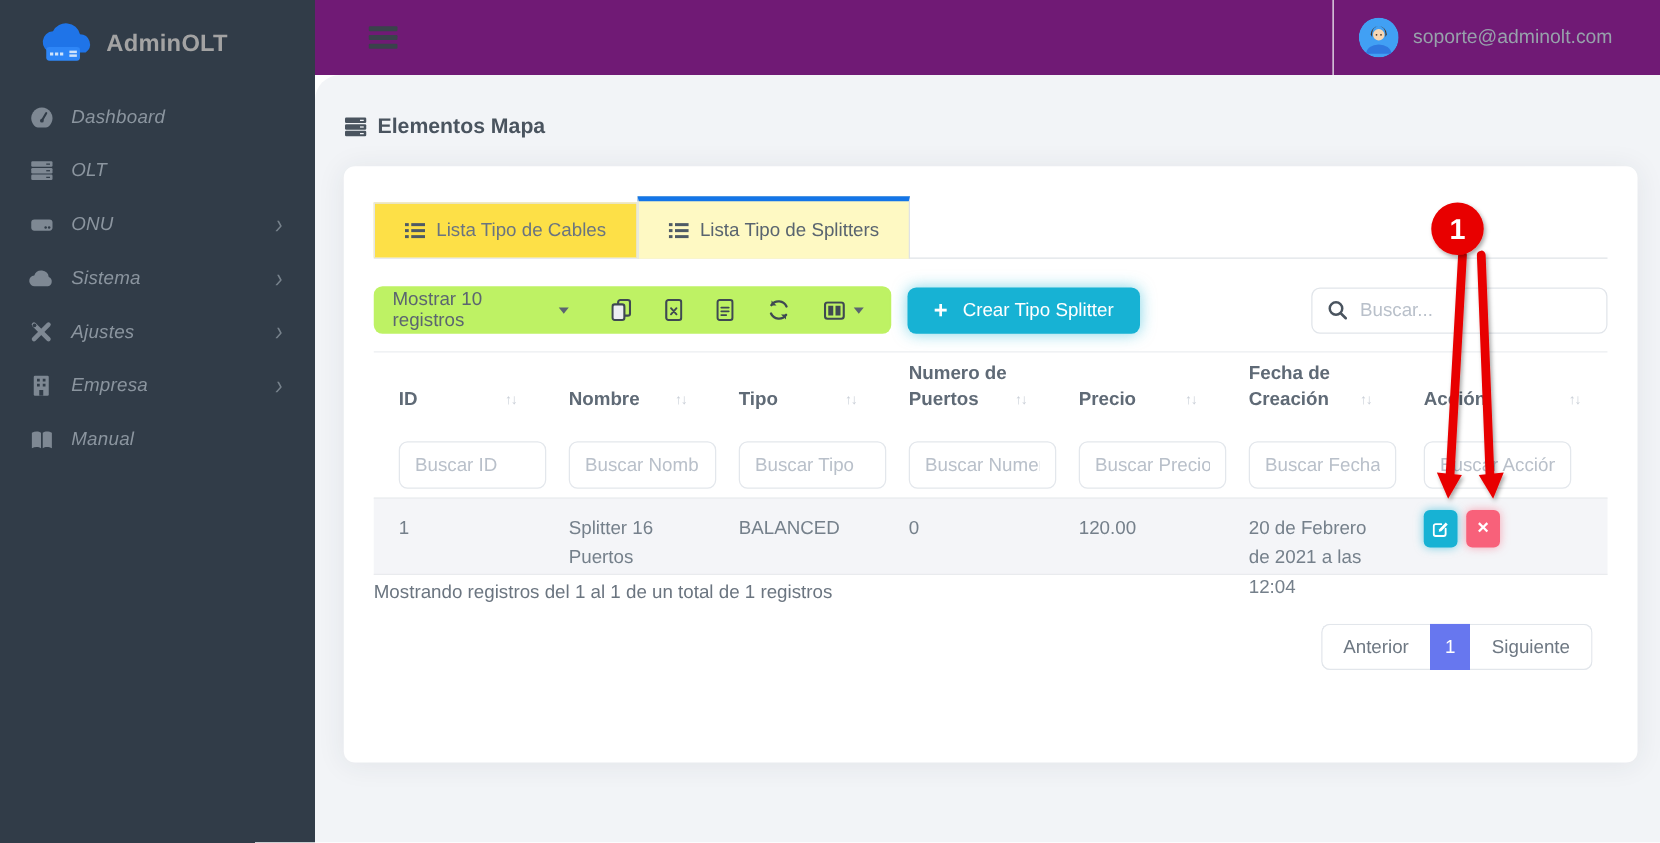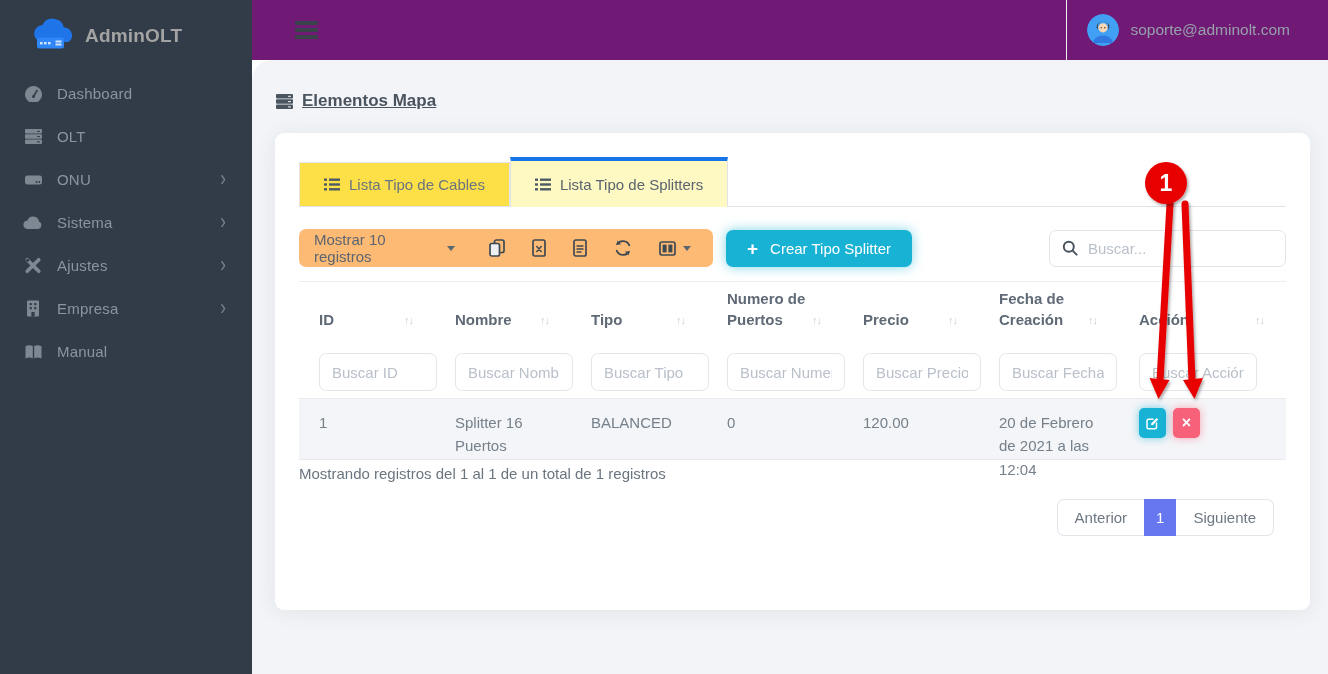--- a/index.html
+++ b/index.html
@@ -5,21 +5,21 @@
   * { margin:0; padding:0; box-sizing:border-box; }
   html,body { width:1328px; height:674px; overflow:hidden; background:#ffffff;
               font-family:"Liberation Sans","DejaVu Sans",sans-serif; }
   .app { position:relative; width:1328px; height:674px; }
 
   
   .sidebar { position:absolute; left:0; top:0; width:252px; height:674px;
              background:#313c48; z-index:5; }
   .brand { display:flex; align-items:center; gap:9px; padding:14px 0 0 30px; height:58px; cursor:pointer; }
   .brand-text { color:#a3a3a3; font-size:19px; font-weight:bold; letter-spacing:.2px;text-align:center; }
-  .nav { margin-top:14px; }
+  .nav { margin-top:14px;font-style:italic; }
   .nav-item { display:flex; align-items:center; height:43px; padding:0 26px 0 22px;
               color:#8b959f; font-size:15px; cursor:pointer; }
   .nav-item .nav-icon { width:22px; height:18px; margin-right:13px; display:flex;
                         align-items:center; justify-content:center; color:#7e8893; flex:0 0 22px; }
   .nav-item .nav-label { flex:1; letter-spacing:.2px; }
   .chev { color:#77828c; font-size:17px; line-height:1; transform:scaleY(1.25); }
 
   
   .header { position:absolute; left:252px; top:0; width:1076px; height:60px; background:#701a75;
             z-index:2; display:flex; align-items:center; }
@@ -28,38 +28,38 @@
   .user-block { margin-left:auto; height:60px; display:flex; align-items:center; gap:11px;
                 padding:0 38px 0 20px; border-left:1px solid #f0f2f4; cursor:pointer; }
   .avatar { width:32px; height:32px; border-radius:50%; overflow:hidden; display:block; }
   .user-email { color:#97a1ab; font-size:15.5px; }
 
   
   .corner-bg { position:absolute; left:252px; top:60px; width:26px; height:26px; background:#ffffff; z-index:3; }
   .content { position:absolute; left:252px; top:60px; width:1076px; height:614px;
              background:#f2f4f7; border-top-left-radius:20px; z-index:4; }
   .page-title { position:absolute; left:23px; top:31px; display:flex; align-items:center; gap:8px;
-                color:#4a545f; font-size:17px; font-weight:bold;text-decoration:underline; }
+                color:#4a545f; font-size:17px; font-weight:bold; }
 
   .card { position:absolute; left:23px; top:73px; width:1035px; height:477px; background:#ffffff;
           border-radius:9px; box-shadow:0 2px 22px rgba(40,50,70,.08); }
 
   
   .tabs { position:absolute; left:24px; right:24px; top:24px; height:50px;
           display:flex; align-items:flex-end; border-bottom:1px solid #dfe3e7; }
   .tab { display:flex; align-items:center; gap:9px; font-size:15px; cursor:pointer;
          padding:0 24px; height:44px; }
   .tab-inactive { background:#fde047; border:1px solid #e3e6e9; border-bottom:none; color:#6a7480; }
   .tab-active { background:#fef9c3; border-left:1px solid #dfe3e7; border-right:1px solid #dfe3e7;
                 border-top:4px solid #1375e8; height:50px; margin-bottom:-1px; color:#59646f; }
   .tab .ticon { color:#4e5a66; }
 
   
   .toolbar { position:absolute; left:24px; right:24px; top:96px; height:38px; display:flex; align-items:center; }
-  .tools-group { width:414px; height:38px; background:#fdba74; border-radius:7px;
+  .tools-group { width:414px; height:38px; background:#bef264; border-radius:7px;
                  display:flex; align-items:center; padding:0 22px 0 15px; }
   .show-entries { display:flex; align-items:center; gap:8px; color:#5b6570; font-size:15px; cursor:pointer; }
   .caret-down { width:0; height:0; border-left:4.5px solid transparent; border-right:4.5px solid transparent;
                 border-top:5px solid #5b6570; display:inline-block; }
   .tool-icons { display:flex; align-items:center; gap:27px; margin-left:34px; color:#3f4952; }
   .tool-btn { display:flex; align-items:center; gap:7px; cursor:pointer; color:#3f4952; }
   .create-btn { margin-left:13px; height:37px; padding:0 21px; background:#17b2d4; color:#ffffff;
                 border:none; border-radius:7px; font-size:15px; display:flex; align-items:center; gap:12px;
                 cursor:pointer; box-shadow:0 0 12px rgba(23,178,212,.55);
                 font-family:"Liberation Sans",sans-serif; }

